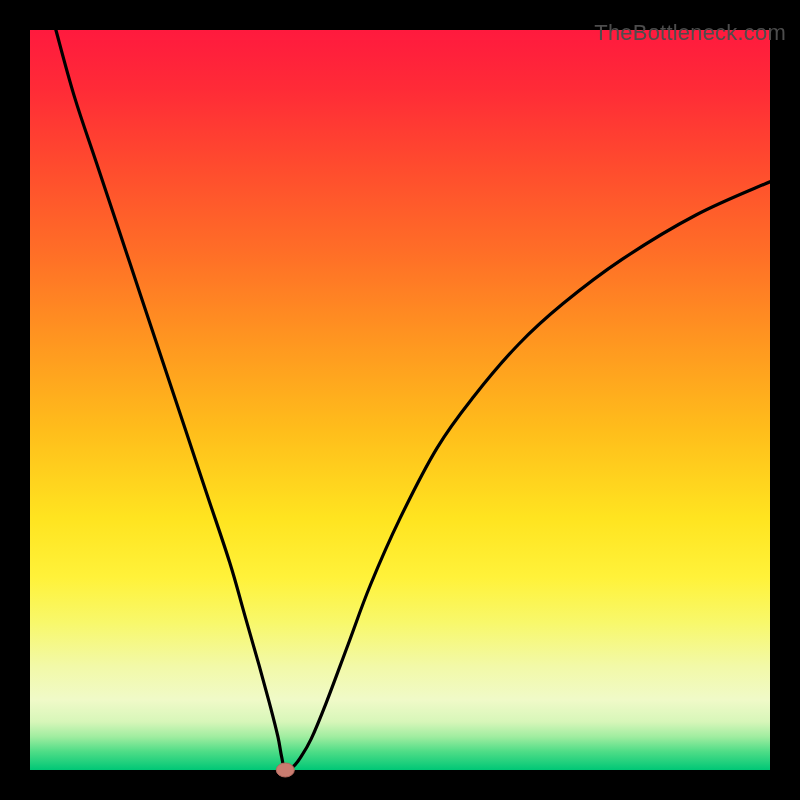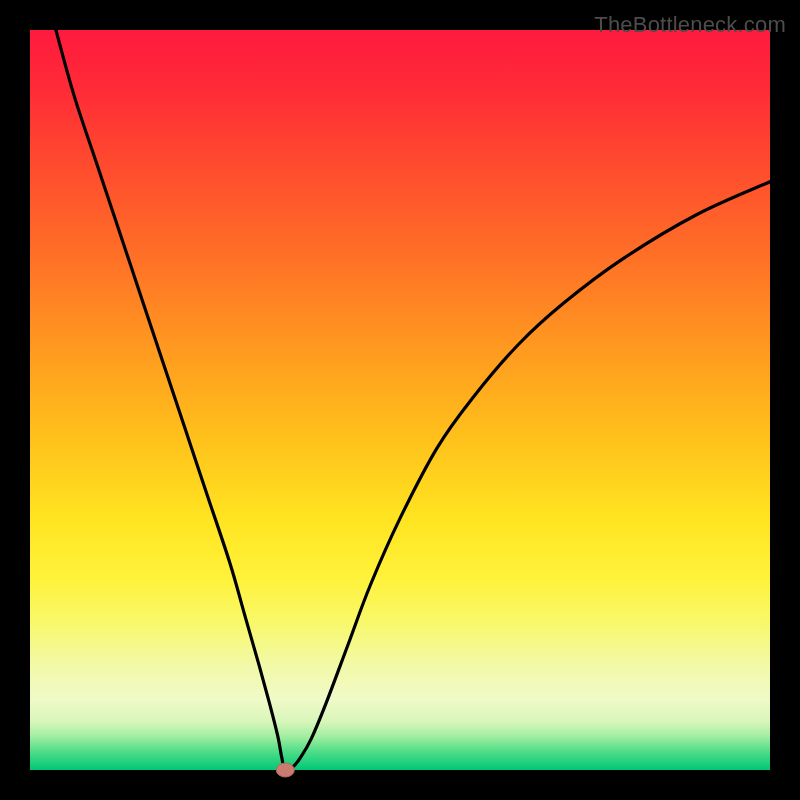--- a/index.html
+++ b/index.html
@@ -12,21 +12,21 @@
     font-family: Arial, Helvetica, sans-serif;
   }
   .frame {
     position: relative;
     width: 800px;
     height: 800px;
     background: #000000;
   }
   .watermark {
     position: absolute;
-    top: 12px;
+    top: 20px;
     right: 14px;
     color: #4d4d4d;
     font-size: 22px;
     font-weight: 400;
     letter-spacing: 0.2px;
     z-index: 3;
   }
   svg {
     position: absolute;
     left: 0;

